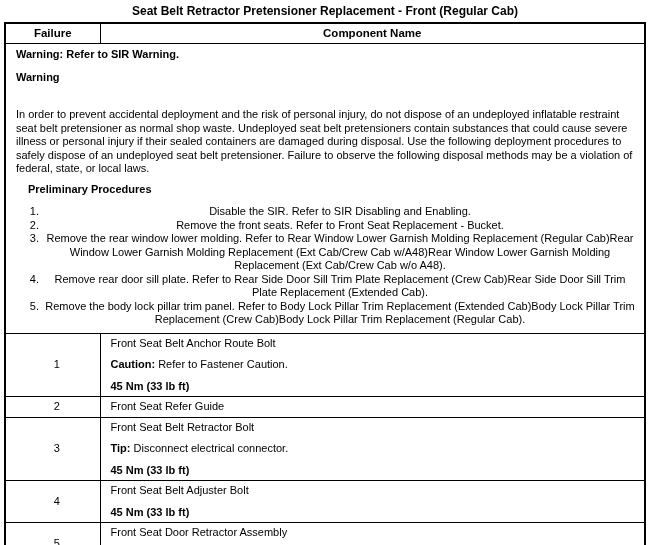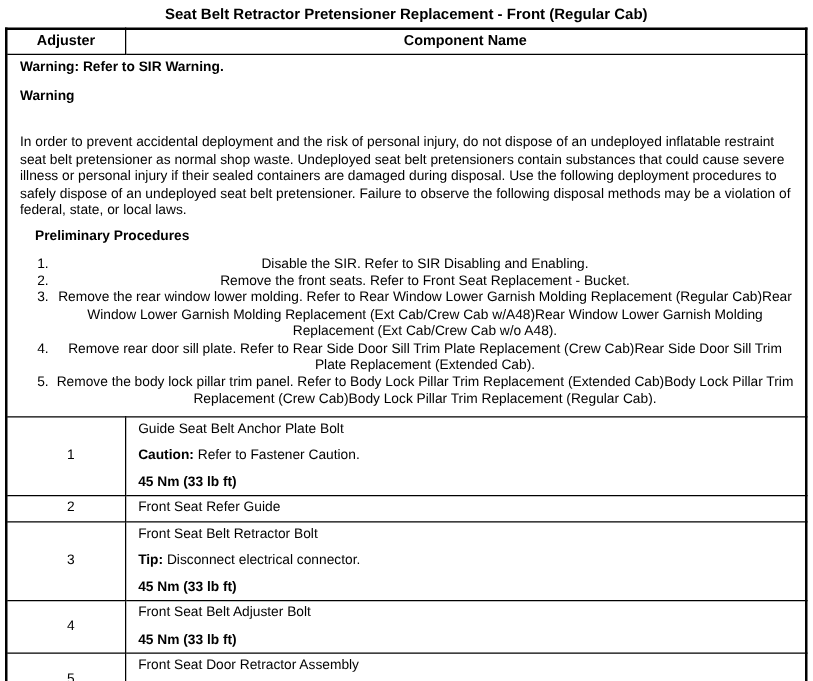--- a/index.html
+++ b/index.html
@@ -68,21 +68,21 @@
 
   <div class="doc-title">Seat Belt Retractor Pretensioner Replacement - Front (Regular Cab)</div>
 
   <table class="doc-table">
     <colgroup>
       <col style="width:95px">
       <col>
     </colgroup>
     <tbody>
       <tr>
-        <th class="callout-col">Adjuster</th>
+        <th class="callout-col">Failure</th>
         <th>Component Name</th>
       </tr>
 
       <tr>
         <td class="warning-cell" colspan="2">
           <p class="b">Warning: Refer to SIR Warning.</p>
           <p class="b">Warning</p>
           <p class="body-par">In order to prevent accidental deployment and the risk of personal injury, do not dispose of an undeployed inflatable restraint seat belt pretensioner as normal shop waste. Undeployed seat belt pretensioners contain substances that could cause severe illness or personal injury if their sealed containers are damaged during disposal. Use the following deployment procedures to safely dispose of an undeployed seat belt pretensioner. Failure to observe the following disposal methods may be a violation of federal, state, or local laws.</p>
           <p class="prelim-heading">Preliminary Procedures</p>
           <ol class="steps">
@@ -91,21 +91,21 @@
             <li>Remove the rear window lower molding. Refer to Rear Window Lower Garnish Molding Replacement (Regular Cab)Rear Window Lower Garnish Molding Replacement (Ext Cab/Crew Cab w/A48)Rear Window Lower Garnish Molding Replacement (Ext Cab/Crew Cab w/o A48).</li>
             <li>Remove rear door sill plate. Refer to Rear Side Door Sill Trim Plate Replacement (Crew Cab)Rear Side Door Sill Trim Plate Replacement (Extended Cab).</li>
             <li>Remove the body lock pillar trim panel. Refer to Body Lock Pillar Trim Replacement (Extended Cab)Body Lock Pillar Trim Replacement (Crew Cab)Body Lock Pillar Trim Replacement (Regular Cab).</li>
           </ol>
         </td>
       </tr>
 
       <tr>
         <td class="callout-cell">1</td>
         <td class="component-cell">
-          <p class="comp-line">Guide Seat Belt Anchor Plate Bolt</p>
+          <p class="comp-line">Front Seat Belt Anchor Route Bolt</p>
           <p class="comp-line"><span class="b">Caution:</span><span> Refer to Fastener Caution.</span></p>
           <p class="comp-line b">45 Nm (33 lb ft)</p>
         </td>
       </tr>
 
       <tr>
         <td class="callout-cell">2</td>
         <td class="component-cell">
           <p class="comp-line">Front Seat Refer Guide</p>
         </td>

